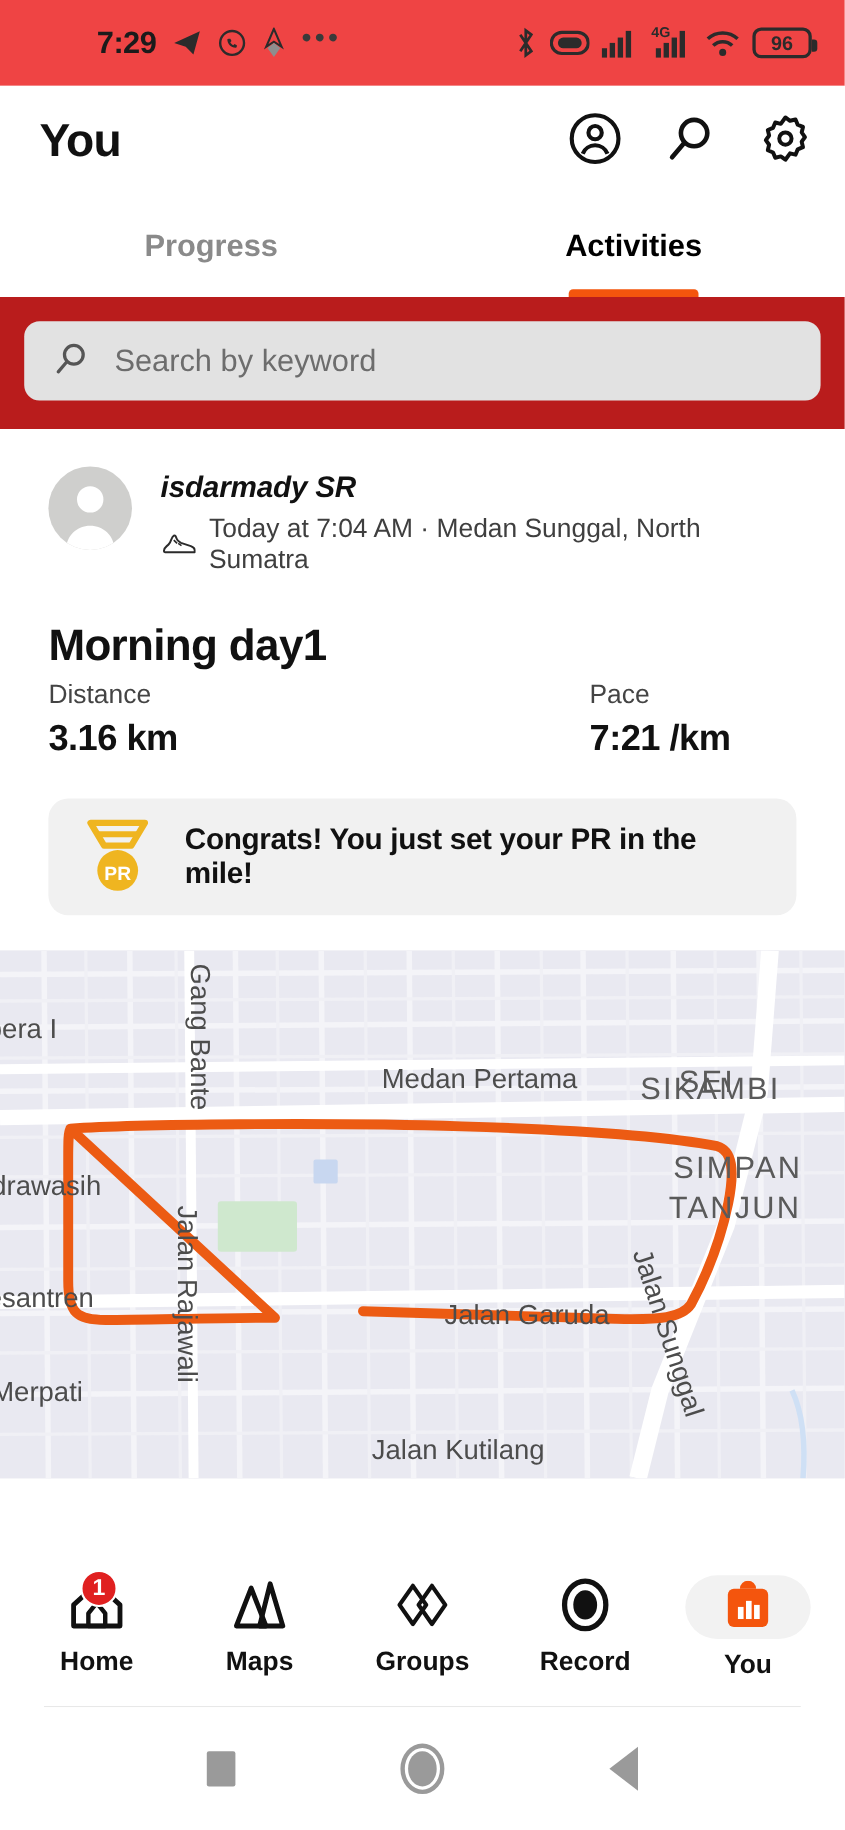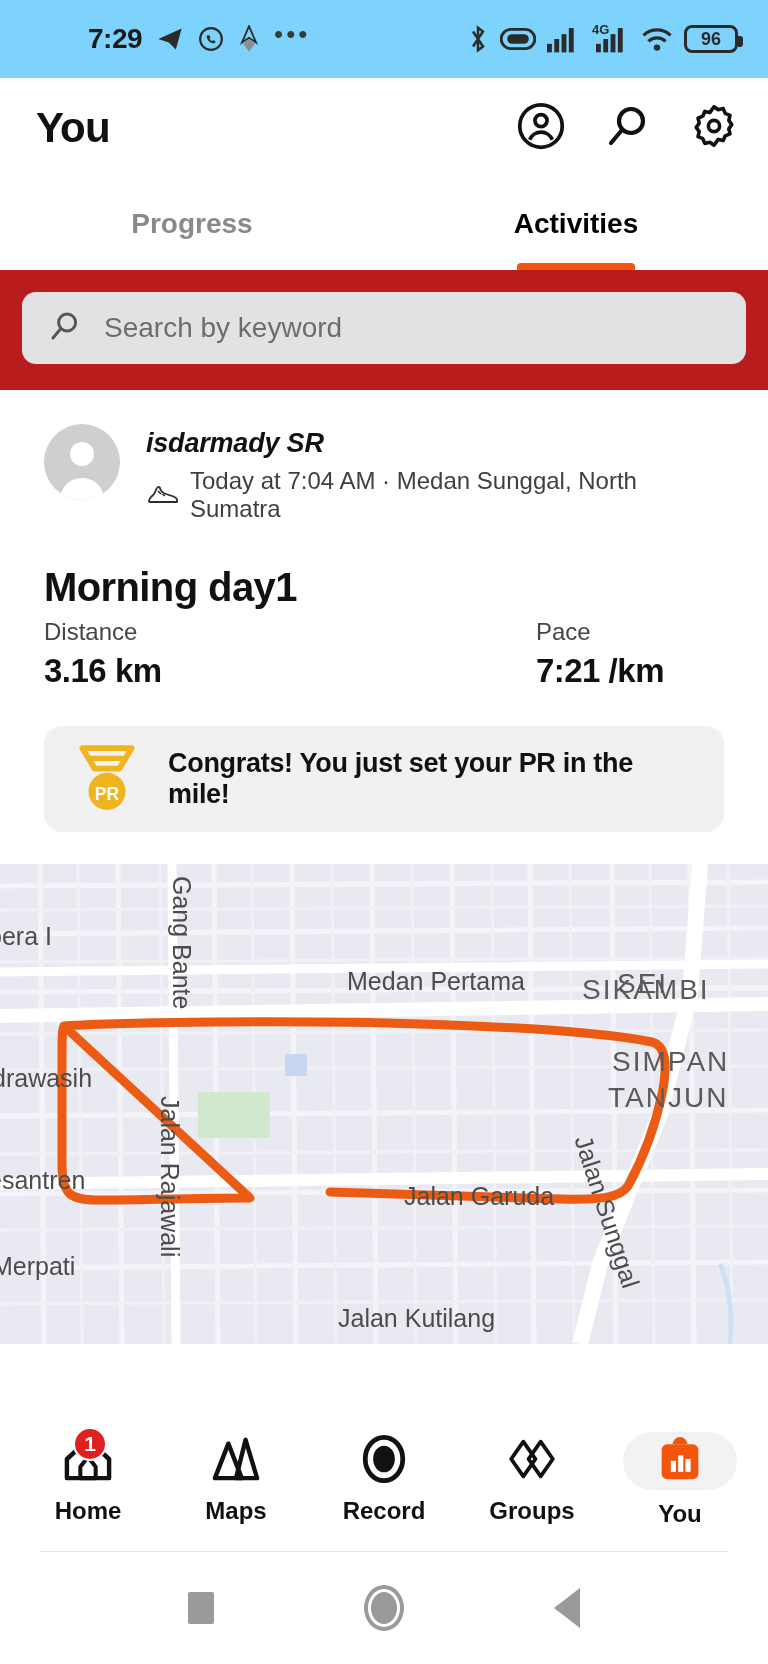--- a/index.html
+++ b/index.html
@@ -12,21 +12,21 @@
     position:relative;
   }
 
   
   .statusbar {
     height:78px;
     display:flex;
     align-items:center;
     justify-content:space-between;
     padding:0 30px 0 88px;
-    background:#7dd3fc;
+    background:#ef4444;
   }
   .sb-left { display:flex; align-items:center; gap:14px; }
   .sb-time { font-size:28px; font-weight:700; color:#1b1b1b; letter-spacing:-0.5px; }
   .sb-right { display:flex; align-items:center; gap:11px; }
   .sb-icon { display:flex; align-items:center; justify-content:center; }
   .dots { letter-spacing:3px; font-size:26px; color:#3a3a3a; line-height:10px; padding-bottom:10px;}
   .battery {
     width:54px;height:28px;border:3px solid #2b2b2b;border-radius:8px;
     display:flex;align-items:center;justify-content:center;position:relative;
   }
@@ -389,39 +389,39 @@
             <path d="M13 22 L18 2 L24 22 Z" fill="none" stroke="#111" stroke-width="2.3" stroke-linejoin="round"></path>
           </svg>
       </span>
     </div>
     <span class="nav-label">Maps</span>
   </div>
 
   <div class="nav-item">
     <div class="nav-icon-wrap">
       <span>
+        <svg width="52" height="46" viewBox="0 0 30 24">
+            <path d="M10 2 L17 12 L10 22 L3 12 Z" fill="none" stroke="#111" stroke-width="2.2" stroke-linejoin="round"></path>
+            <path d="M20 2 L27 12 L20 22 L13 12 Z" fill="none" stroke="#111" stroke-width="2.2" stroke-linejoin="round"></path>
+          </svg>
+      </span>
+    </div>
+    <span class="nav-label">Groups</span>
+  </div>
+
+  <div class="nav-item">
+    <div class="nav-icon-wrap">
+      <span>
         <svg width="50" height="50" viewBox="0 0 24 24">
             <ellipse cx="12" cy="12" rx="9" ry="10.4" fill="none" stroke="#111" stroke-width="2.3"></ellipse>
             <ellipse cx="12" cy="12" rx="5.2" ry="6.4" fill="#111"></ellipse>
           </svg>
       </span>
     </div>
     <span class="nav-label">Record</span>
-  </div>
-
-  <div class="nav-item">
-    <div class="nav-icon-wrap">
-      <span>
-        <svg width="52" height="46" viewBox="0 0 30 24">
-            <path d="M10 2 L17 12 L10 22 L3 12 Z" fill="none" stroke="#111" stroke-width="2.2" stroke-linejoin="round"></path>
-            <path d="M20 2 L27 12 L20 22 L13 12 Z" fill="none" stroke="#111" stroke-width="2.2" stroke-linejoin="round"></path>
-          </svg>
-      </span>
-    </div>
-    <span class="nav-label">Groups</span>
   </div>
 
   <div class="nav-item selected">
     <div class="nav-icon-wrap">
       <span>
         <svg width="42" height="44" viewBox="0 0 22 24">
             <rect x="1" y="4" width="20" height="19" rx="3" fill="#f4550d"></rect>
             <path d="M7 4 a4 4 0 0 1 8 0" fill="#f4550d"></path>
             <rect x="6" y="13" width="2.8" height="6" fill="#fff"></rect>
             <rect x="10" y="10" width="2.8" height="9" fill="#fff"></rect>

